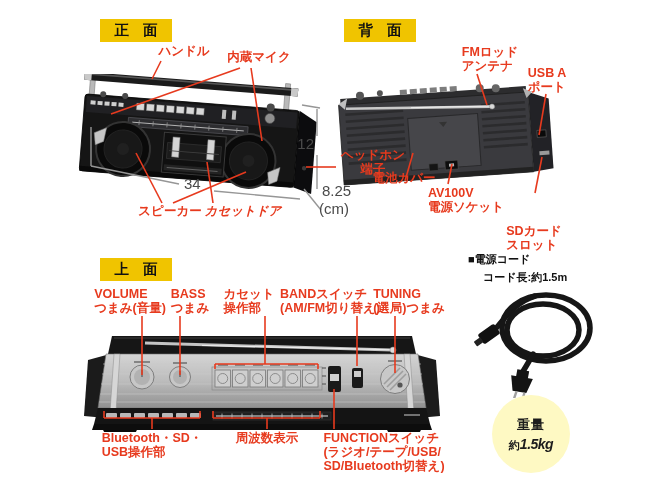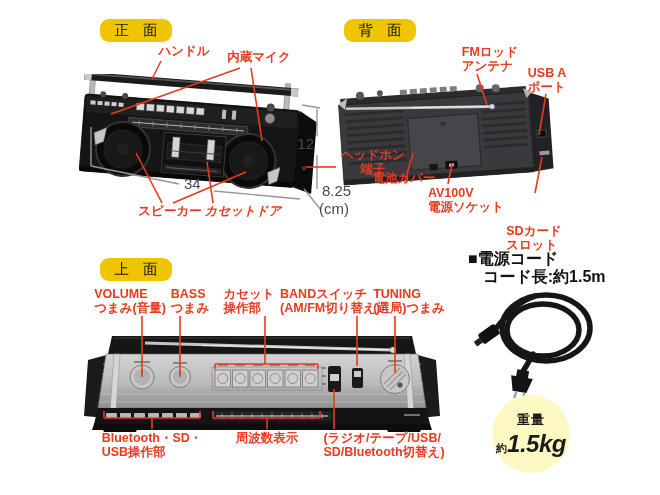--- a/index.html
+++ b/index.html
@@ -10,41 +10,41 @@
     --grayline:#969696;
   }
   html,body{margin:0;padding:0;background:#fff;}
   #canvas{
     position:relative;width:660px;height:495px;background:#ffffff;overflow:hidden;
     font-family:"Liberation Sans","DejaVu Sans",sans-serif;
   }
   .badge{
     position:absolute;width:72px;height:23px;background:var(--yellow);
     display:flex;align-items:center;justify-content:center;
-    font-size:14.5px;font-weight:normal;color:#111;letter-spacing:5px;text-indent:5px;border-radius:9px;
+    font-size:14.5px;font-weight:bold;color:#111;letter-spacing:5px;text-indent:5px;
   }
   .rlabel{
     position:absolute;color:var(--red);font-weight:bold;font-size:12.5px;line-height:14px;
     text-align:left;white-space:nowrap;transform:translateX(-50%);z-index:6;
   }
   .rlabel.leftalign{transform:none;text-align:center;}
   .dim{
     position:absolute;color:var(--dim);font-size:15px;line-height:16px;white-space:nowrap;z-index:6;
   }
   .klabel{
-    position:absolute;color:#111;font-weight:bold;font-size:16px;line-height:16px;white-space:nowrap;z-index:6;
+    position:absolute;color:#111;font-weight:bold;font-size:11px;line-height:16px;white-space:nowrap;z-index:6;
   }
   .weight-circle{
     position:absolute;left:492px;top:395px;width:78px;height:78px;border-radius:50%;
     background:#fef9c3;display:flex;flex-direction:column;align-items:center;justify-content:center;z-index:4;text-align:right;
   }
   .weight-circle .wlabel{font-size:13px;font-weight:bold;color:#1c1c1c;letter-spacing:1px;}
   .weight-circle .wvalue{color:#1c1c1c;margin-top:1px;}
   .weight-circle .wvalue .approx{font-size:11px;font-weight:bold;}
-  .weight-circle .wvalue .num{font-size:24px;font-weight:bold;font-style:italic;letter-spacing:-0.5px;margin-top:8px;}
+  .weight-circle .wvalue .num{font-size:14px;font-weight:bold;font-style:italic;letter-spacing:-0.5px;margin-top:8px;}
   svg.art{position:absolute;z-index:1;}
   svg.overlay{position:absolute;left:0;top:0;z-index:5;pointer-events:none;}
 </style>
 </head>
 <body>
 
 <div id="canvas">
 
   <svg class="art" style="left:72px;top:74px;" width="255" height="135" viewBox="0 0 255 135">
     <g transform="rotate(4.5 115 65)">
@@ -419,20 +419,21 @@
   <div class="rlabel" style="left:409px;top:287px;">
     <div>TUNING</div>
     <div>(選局)つまみ</div>
   </div>
   <div class="rlabel" style="left:152px;top:431px;">
     <div>Bluetooth・SD・</div>
     <div>USB操作部</div>
   </div>
   <div class="rlabel" style="left:267px;top:431px;">周波数表示</div>
   <div class="rlabel" style="left:384px;top:431px;">
+    <div>FUNCTIONスイッチ</div>
     <div>(ラジオ/テープ/USB/</div>
     <div>SD/Bluetooth切替え)</div>
   </div>
 
   <div class="klabel" style="left:468px;top:251px;">■電源コード</div>
   <div class="klabel" style="left:483px;top:269px;">コード長:約1.5m</div>
 
   <div class="weight-circle">
     <div class="wlabel">重量</div>
     <div class="wvalue">

